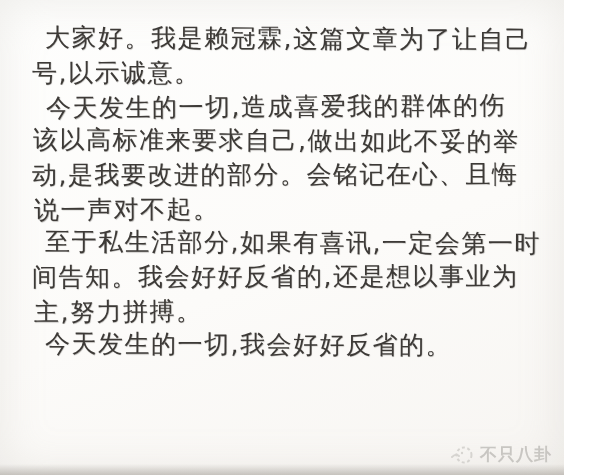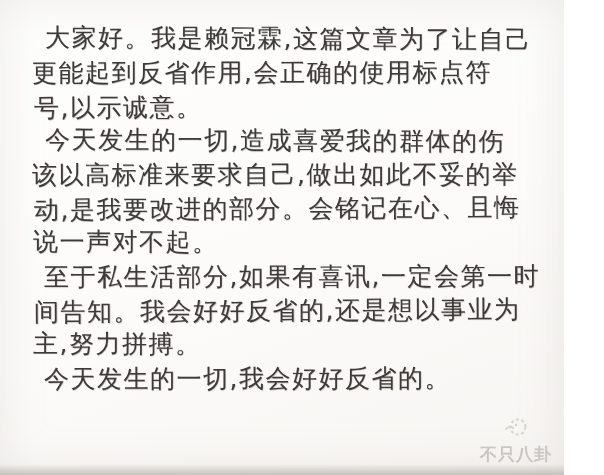--- a/index.html
+++ b/index.html
@@ -51,31 +51,29 @@
     right: 12px;
     bottom: 9px;
     display: flex;
     align-items: center;
     gap: 5px;
     color: #c8c6c2;
     font-size: 17px;
     font-weight: bold;
     letter-spacing: 1px;
     user-select: none;
-    flex-direction: column;
   }
   .wm-logo { display: inline-flex; opacity: 0.8; }
 </style>
 </head>
 <body>
 
 <div class="paper">
   <div class="lines">
     <div class="line para-start">大家好。我是赖冠霖,这篇文章为了让自己</div>
-    <div class="line">更能起到反省作用,会正确的使用标点符</div>
     <div class="line">号,以示诚意。</div>
     <div class="line para-start">今天发生的一切,造成喜爱我的群体的伤</div>
     <div class="line">该以高标准来要求自己,做出如此不妥的举</div>
     <div class="line">动,是我要改进的部分。会铭记在心、且悔</div>
     <div class="line">说一声对不起。</div>
     <div class="line para-start">至于私生活部分,如果有喜讯,一定会第一时</div>
     <div class="line">间告知。我会好好反省的,还是想以事业为</div>
     <div class="line">主,努力拼搏。</div>
     <div class="line para-start">今天发生的一切,我会好好反省的。</div>
   </div>

